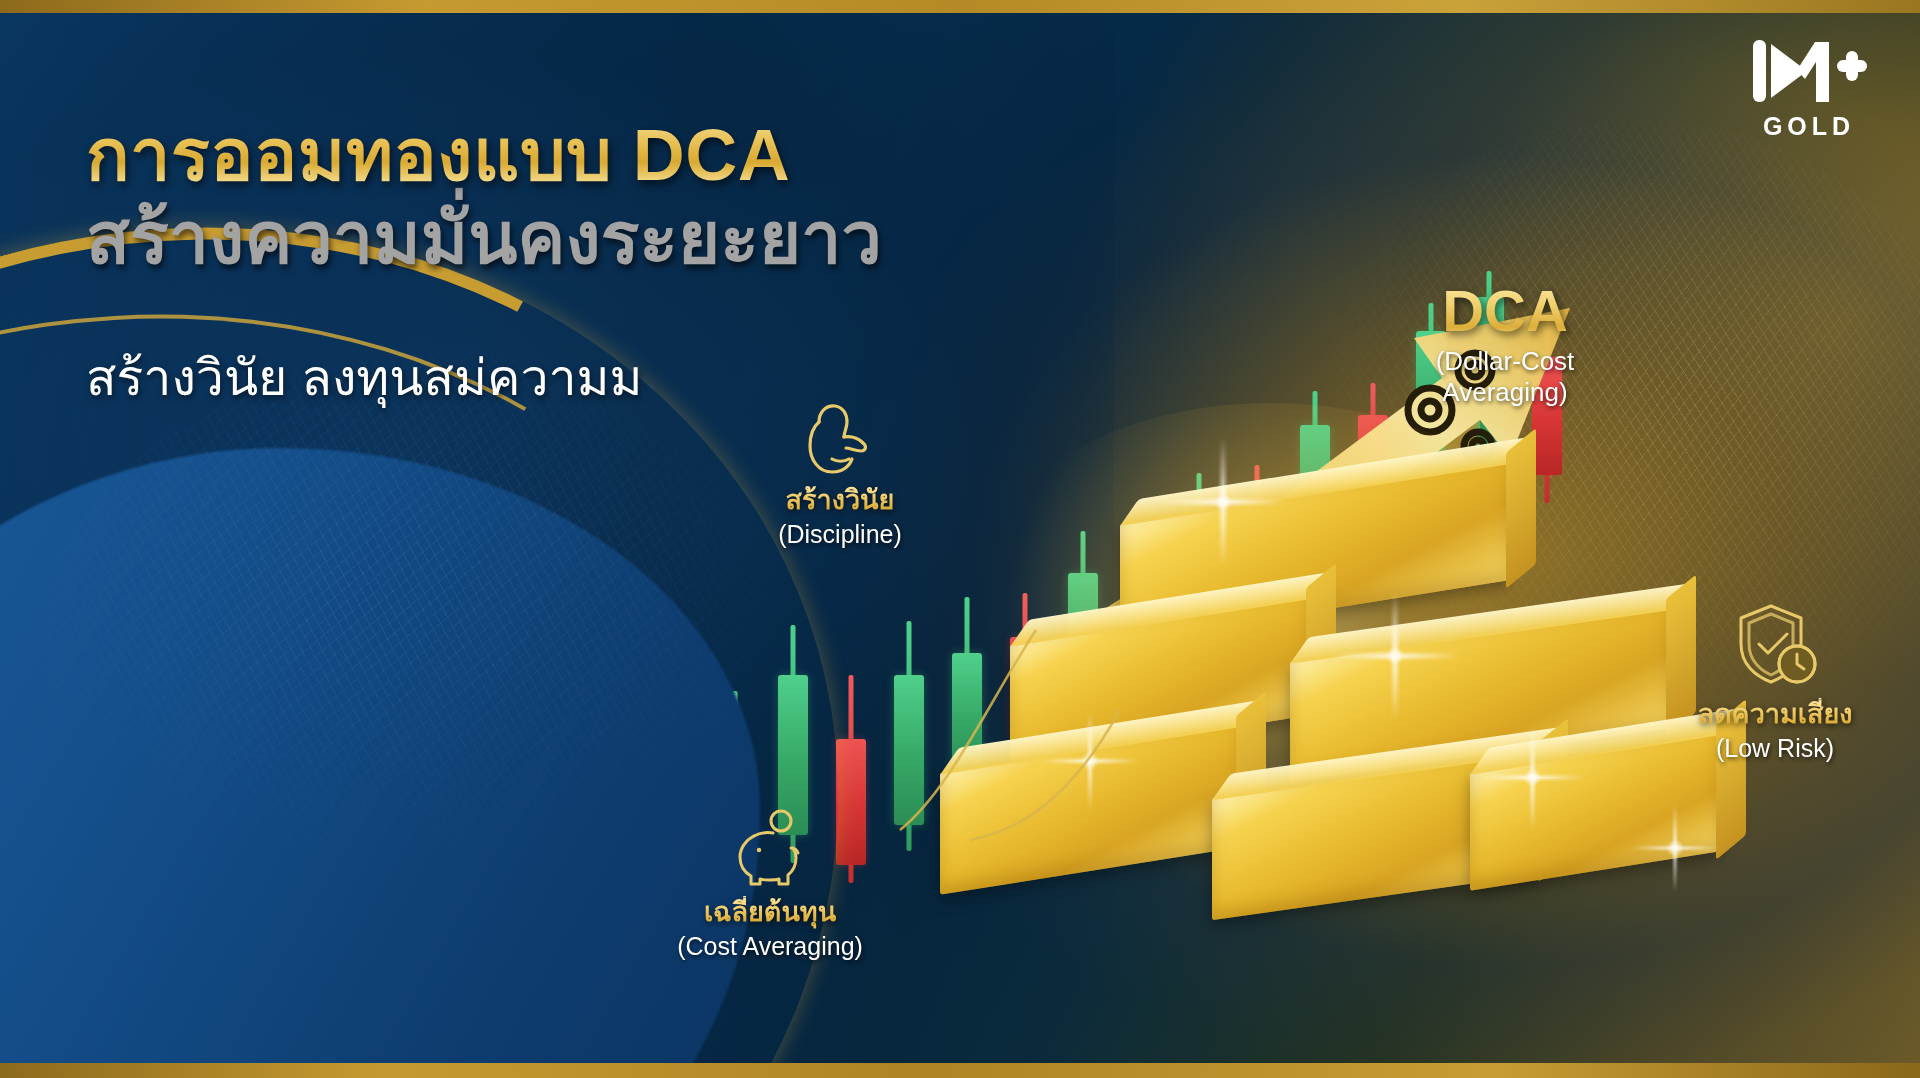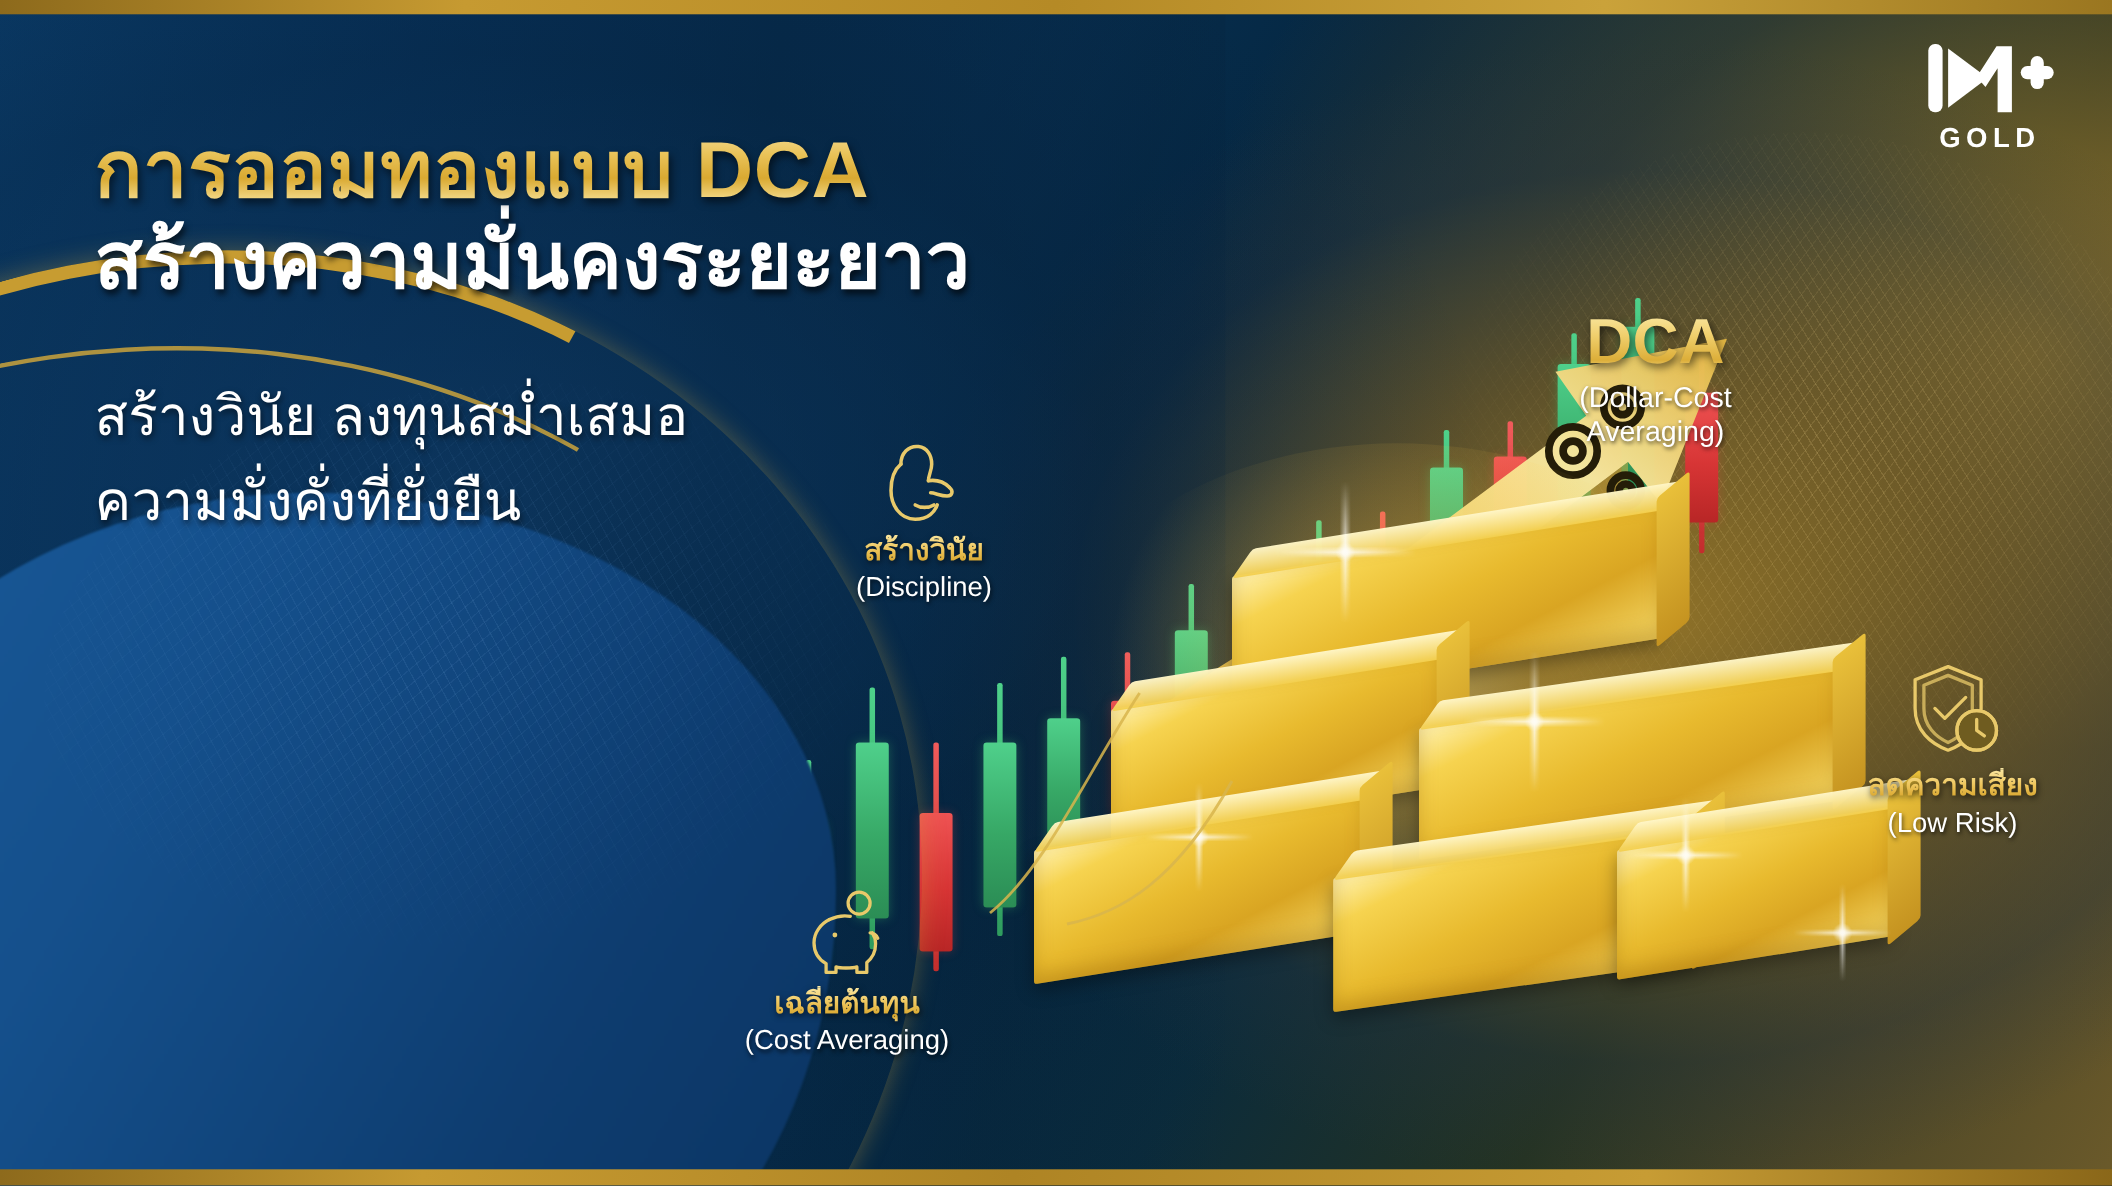--- a/index.html
+++ b/index.html
@@ -67,21 +67,21 @@
   
   .headline{position:absolute;left:86px;top:86px;width:1040px;}
   .h1{
     font-size:72px;font-weight:bold;line-height:1.12;letter-spacing:.5px;
     background:linear-gradient(180deg,#f6df9c 0%, #e9c257 32%, #d9a931 58%, #f2d886 82%, #c99a2b 100%);
     -webkit-background-clip:text;background-clip:text;color:transparent;
     -webkit-text-fill-color:transparent;
     filter:drop-shadow(2px 4px 4px rgba(0,0,0,.6));
     margin-top:29px;
   }
-  .h2{font-size:72px;font-weight:bold;line-height:1.12;color:#ffffff;
+  .h2{font-size:72px;font-weight:bold;line-height:1.12;color:#a3a3a3;
     text-shadow:2px 4px 6px rgba(0,0,0,.65);margin-top:2px;}
   .sub{position:absolute;left:86px;top:340px;width:900px;color:#fff;}
   .sub-line{font-size:50px;line-height:1.55;text-shadow:1px 3px 6px rgba(0,0,0,.6);}
   
   .chart{position:absolute;left:430px;bottom:155px;width:1340px;height:750px;}
   .candle{position:absolute;bottom:0;}
   .wick{position:absolute;left:50%;transform:translateX(-50%);width:5px;border-radius:2px;}
   .body{position:absolute;left:0;width:100%;border-radius:3px;}
   .cg .wick{background:linear-gradient(180deg,#4ed18a,#2f9c5e);}
   .cg .body{background:linear-gradient(180deg,#4fd08b 0%,#37a866 55%,#2b8d55 100%);
@@ -308,22 +308,21 @@
       <rect x="97" y="17" width="12" height="30" rx="6" fill="#fff"></rect>
     </svg>
     <div class="logo-word">GOLD</div>
   </div>
 
   <div class="headline">
     <div class="h1">การออมทองแบบ DCA</div>
     <div class="h2">สร้างความมั่นคงระยะยาว</div>
   </div>
   <div class="sub">
-    <div class="sub-line">สร้างวินัย ลงทุนสม่ำเสมอ</div>
-    <div class="sub-line">ความมั่งคั่งที่ยั่งยืน</div>
+    <div class="sub-line">สร้างวินัย ลงทุนสม่ความม</div>
   </div>
 
   <div class="callout" style="left:720px;top:400px;width:240px;">
     <svg class="ic" width="74" height="78" viewBox="0 0 74 78">
       <g fill="none" stroke="#e6c濃" stroke-width="3.2" stroke-linecap="round" stroke-linejoin="round"></g>
       <g fill="none" stroke="#e8c96a" stroke-width="3.2" stroke-linecap="round" stroke-linejoin="round">
         <path d="M16 22c0-10 7-17 16-16 8 1 12 8 12 16 0 6-3 10-3 15"></path>
         <path d="M41 37c7-1 14 1 19 6"></path>
         <path d="M60 43c4 3 3 8-2 8-6 0-11-3-15-3"></path>
         <path d="M16 22c-6 5-9 14-9 24 0 13 8 26 22 26 12 0 18-7 20-13"></path>

